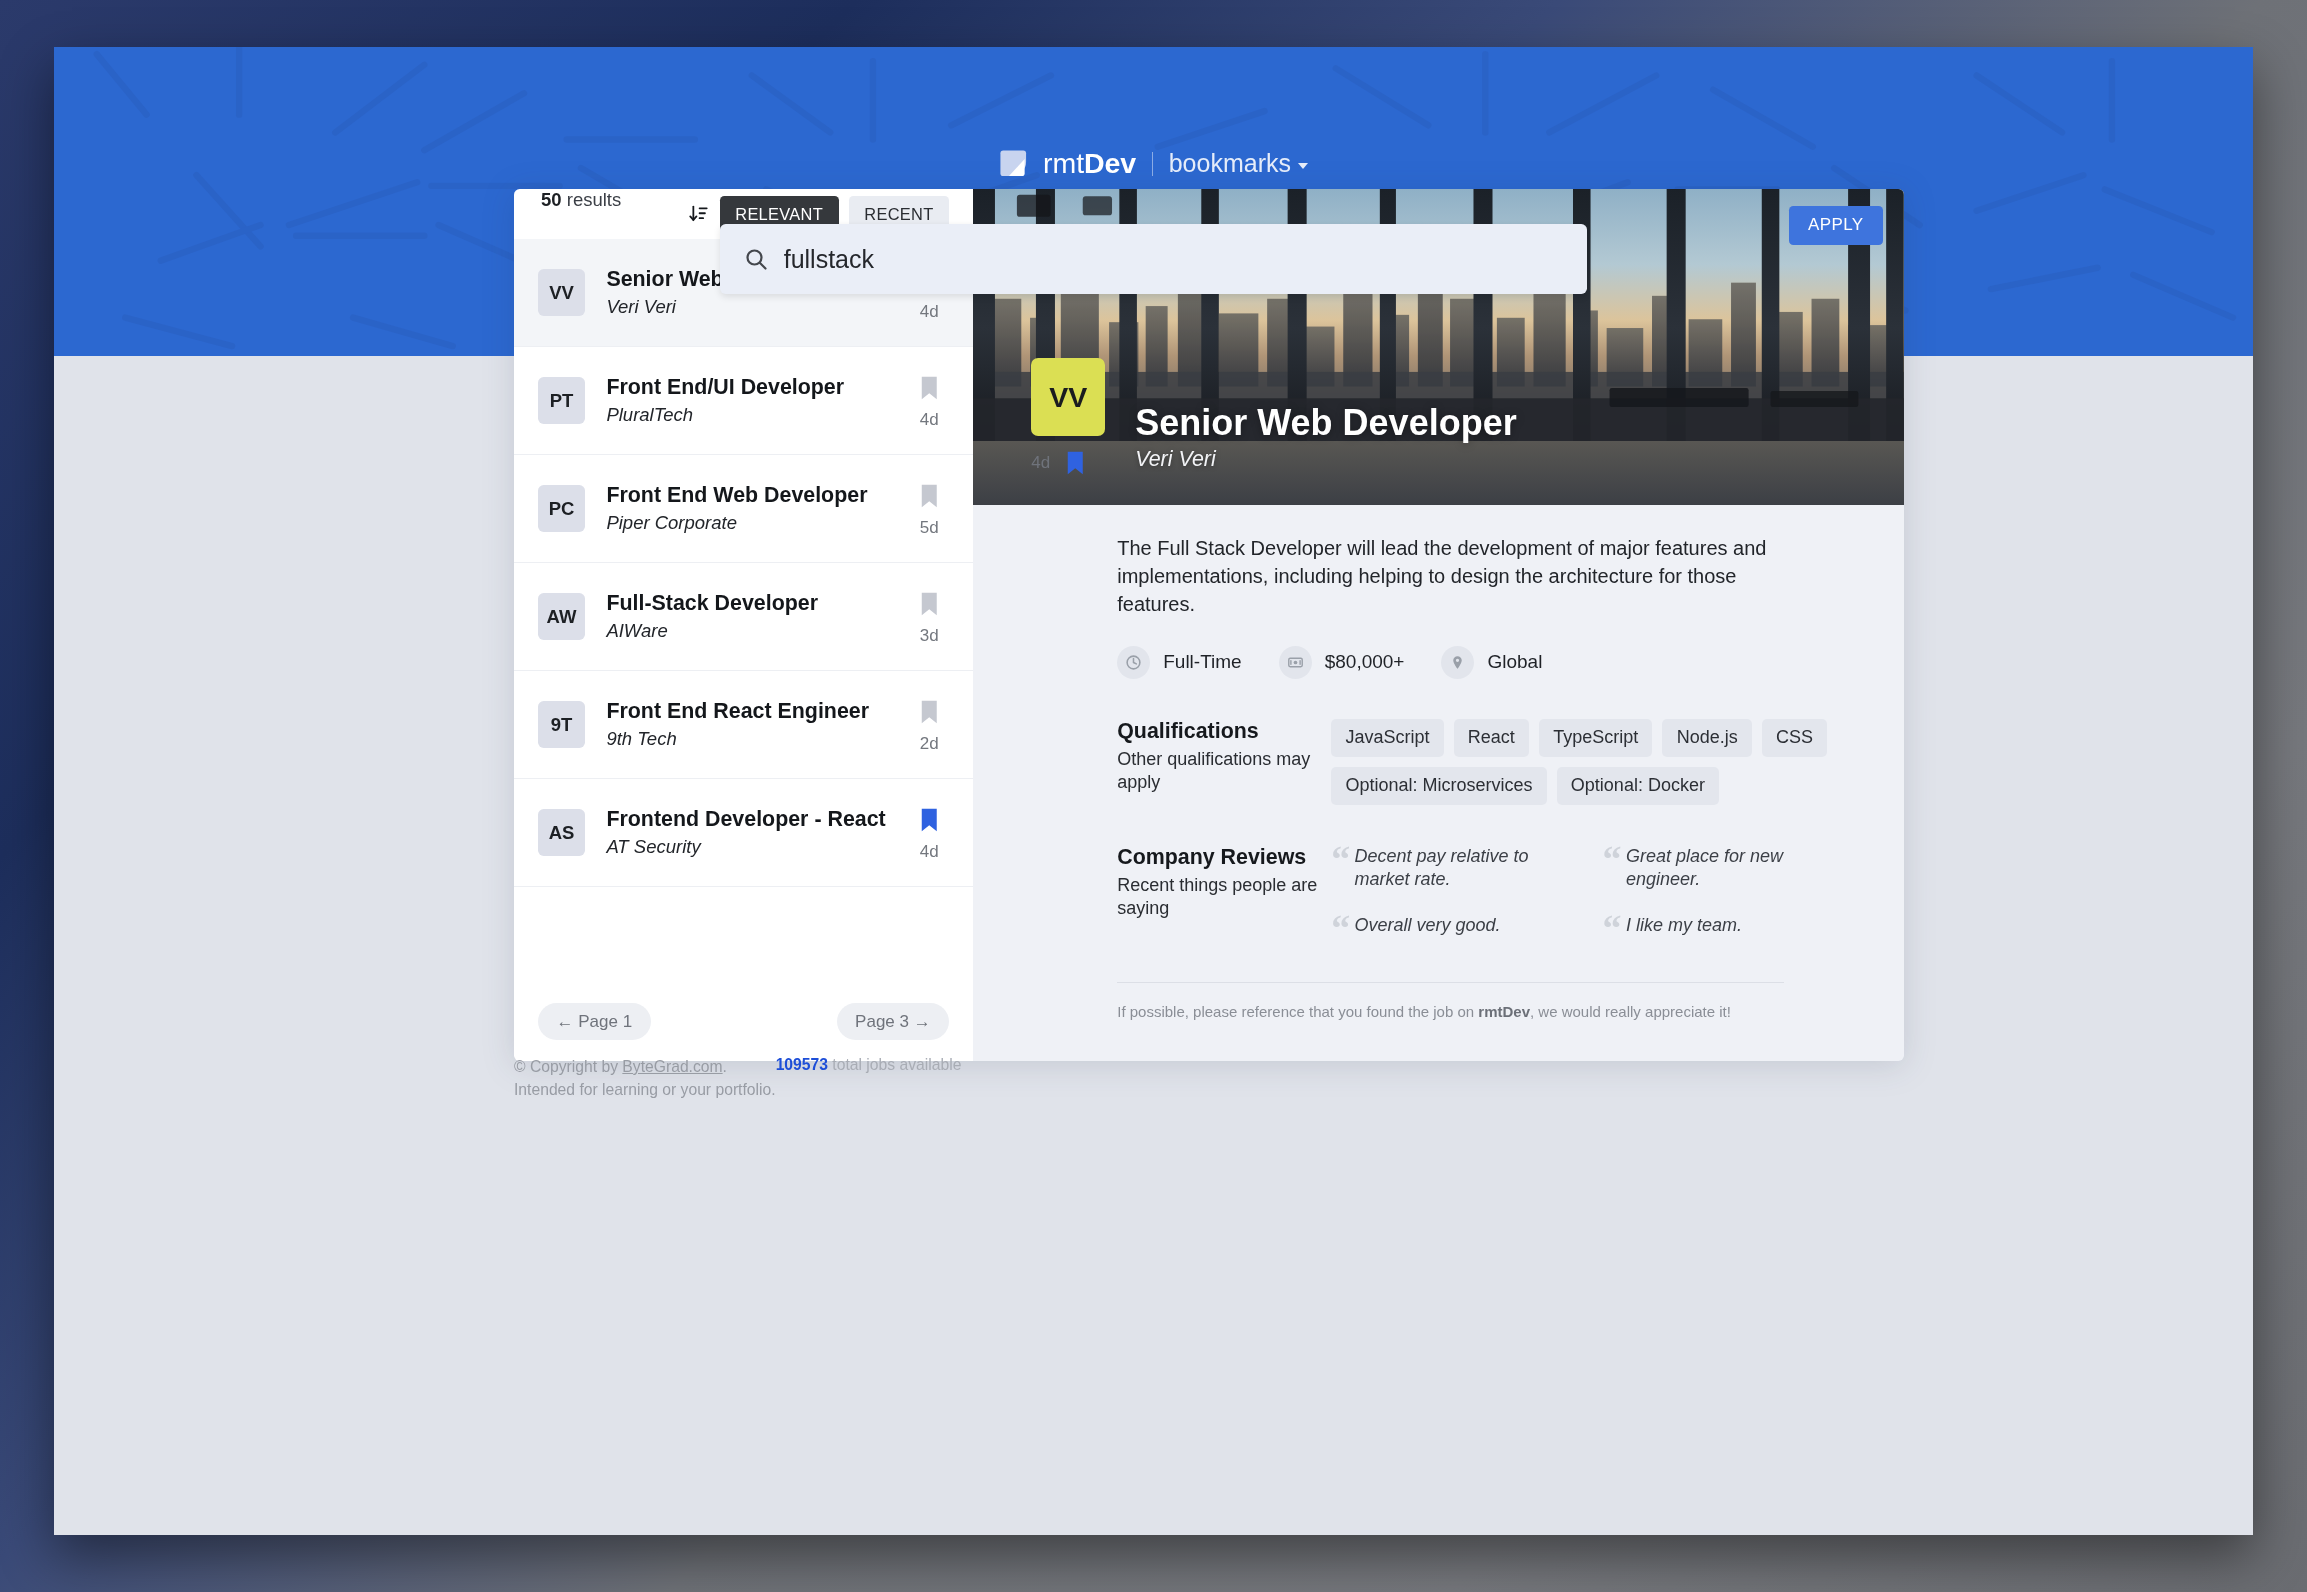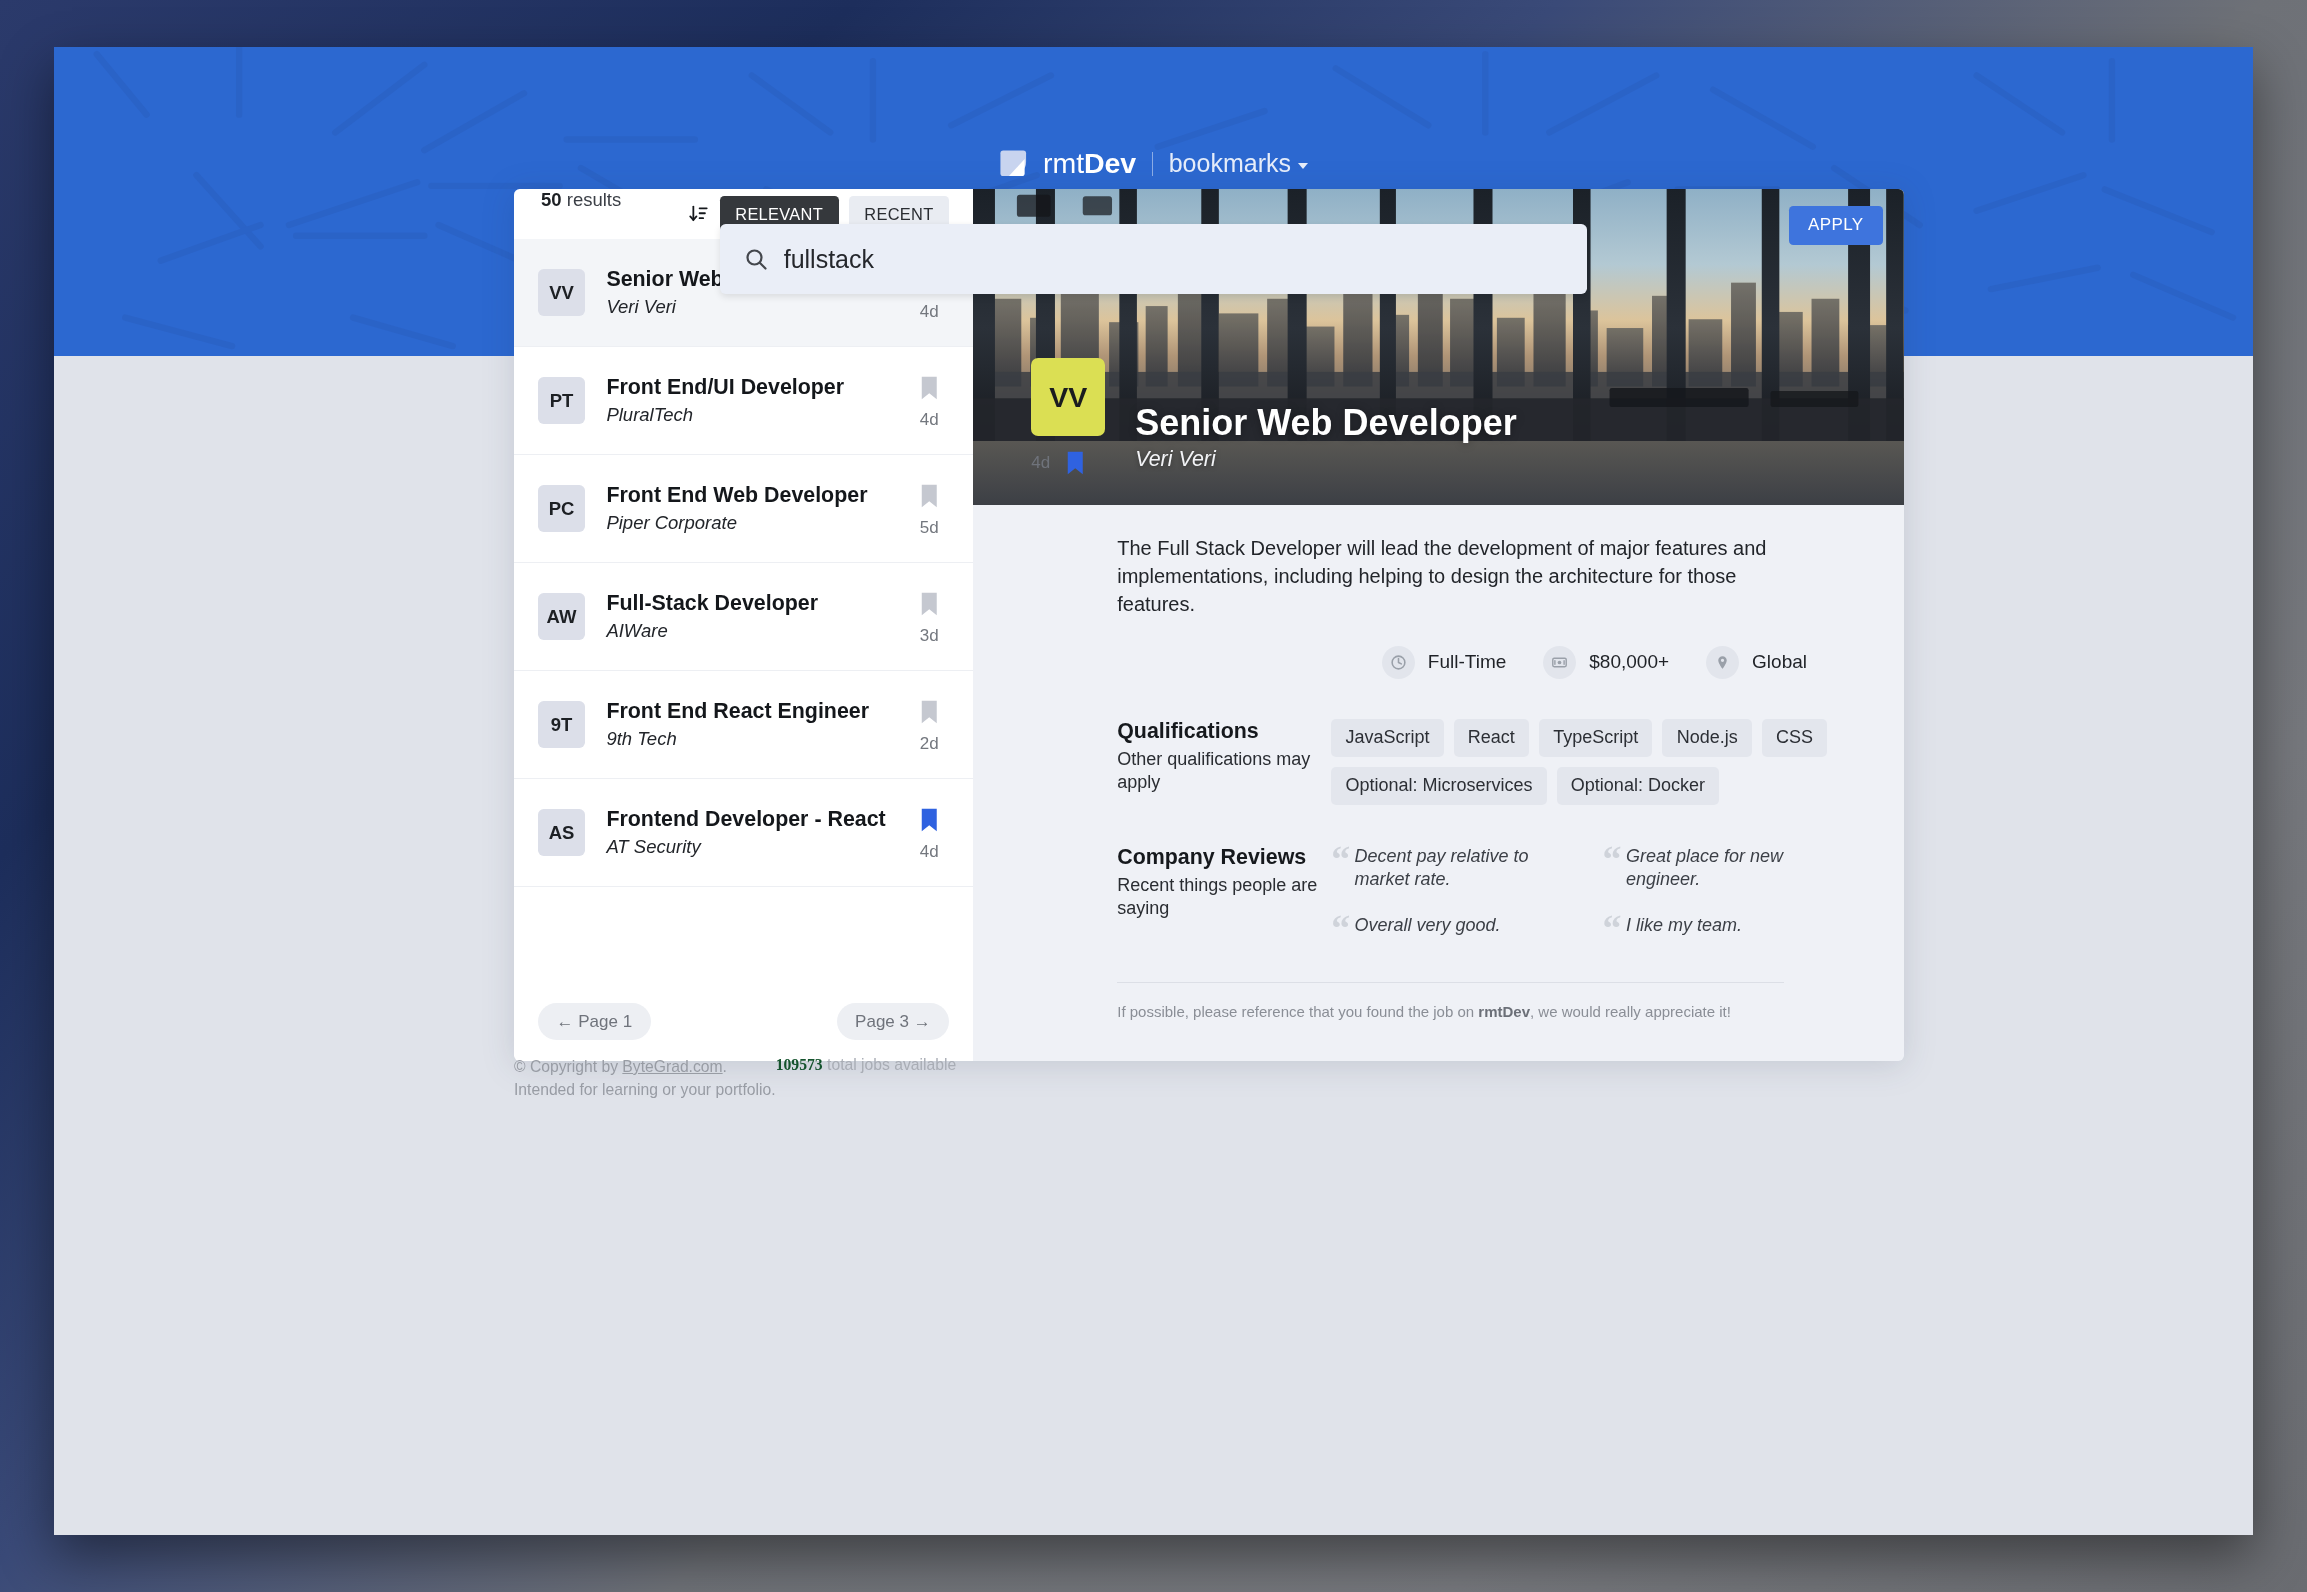--- a/index.html
+++ b/index.html
@@ -199,21 +199,20 @@
     padding: 28.5px 60px 0 144px;
     flex: 1 1 auto; position: relative;
   }
   #detail-desc {
     font-size: 20px; color: #22252a; line-height: 1.42;
     max-width: 673px;
   }
   #info-row {
     display: flex; align-items: center; gap: 0;
     margin-top: 27px;
-    justify-content: flex-end;
   }
   .info-chip { display: flex; align-items: center; gap: 13px; margin-right: 37px; }
   .info-ic {
     width: 33px; height: 33px; border-radius: 50%;
     background: #e2e5ec; display: flex; align-items: center; justify-content: center;
     flex: none;
   }
   .info-txt { font-size: 19px; color: #1f2227; }
   .sect {
     display: flex; margin-top: 40px; gap: 0;
@@ -248,21 +247,21 @@
   #detail-foot b { color: #6c7078; font-weight: 700; }
   
   #page-footer {
     position: absolute; left: 460px; top: 700px;
     width: 1390px; display: flex; align-items: flex-start;
     justify-content: flex-start;
   }
   .foot-left { font-size: 15.7px; color: #989ca4; line-height: 1.45; }
   .foot-left a { color: #989ca4; }
   .foot-right { font-size: 15.7px; color: #a9adb5; }
-  .foot-right b { color: #14532d; font-weight: 700; font-family: Liberation Serif, serif; }
+  .foot-right b { color: #1d4ed8; font-weight: 700; }
 </style>
 </head>
 <body>
 
 <div id="window">
 
   <div id="header">
     <svg id="header-pattern" viewBox="0 0 3088 434" preserveAspectRatio="none">
       <g stroke="#2a5fc0" stroke-width="9" stroke-linecap="round">
         <line x1="60" y1="10" x2="130" y2="95"></line>

